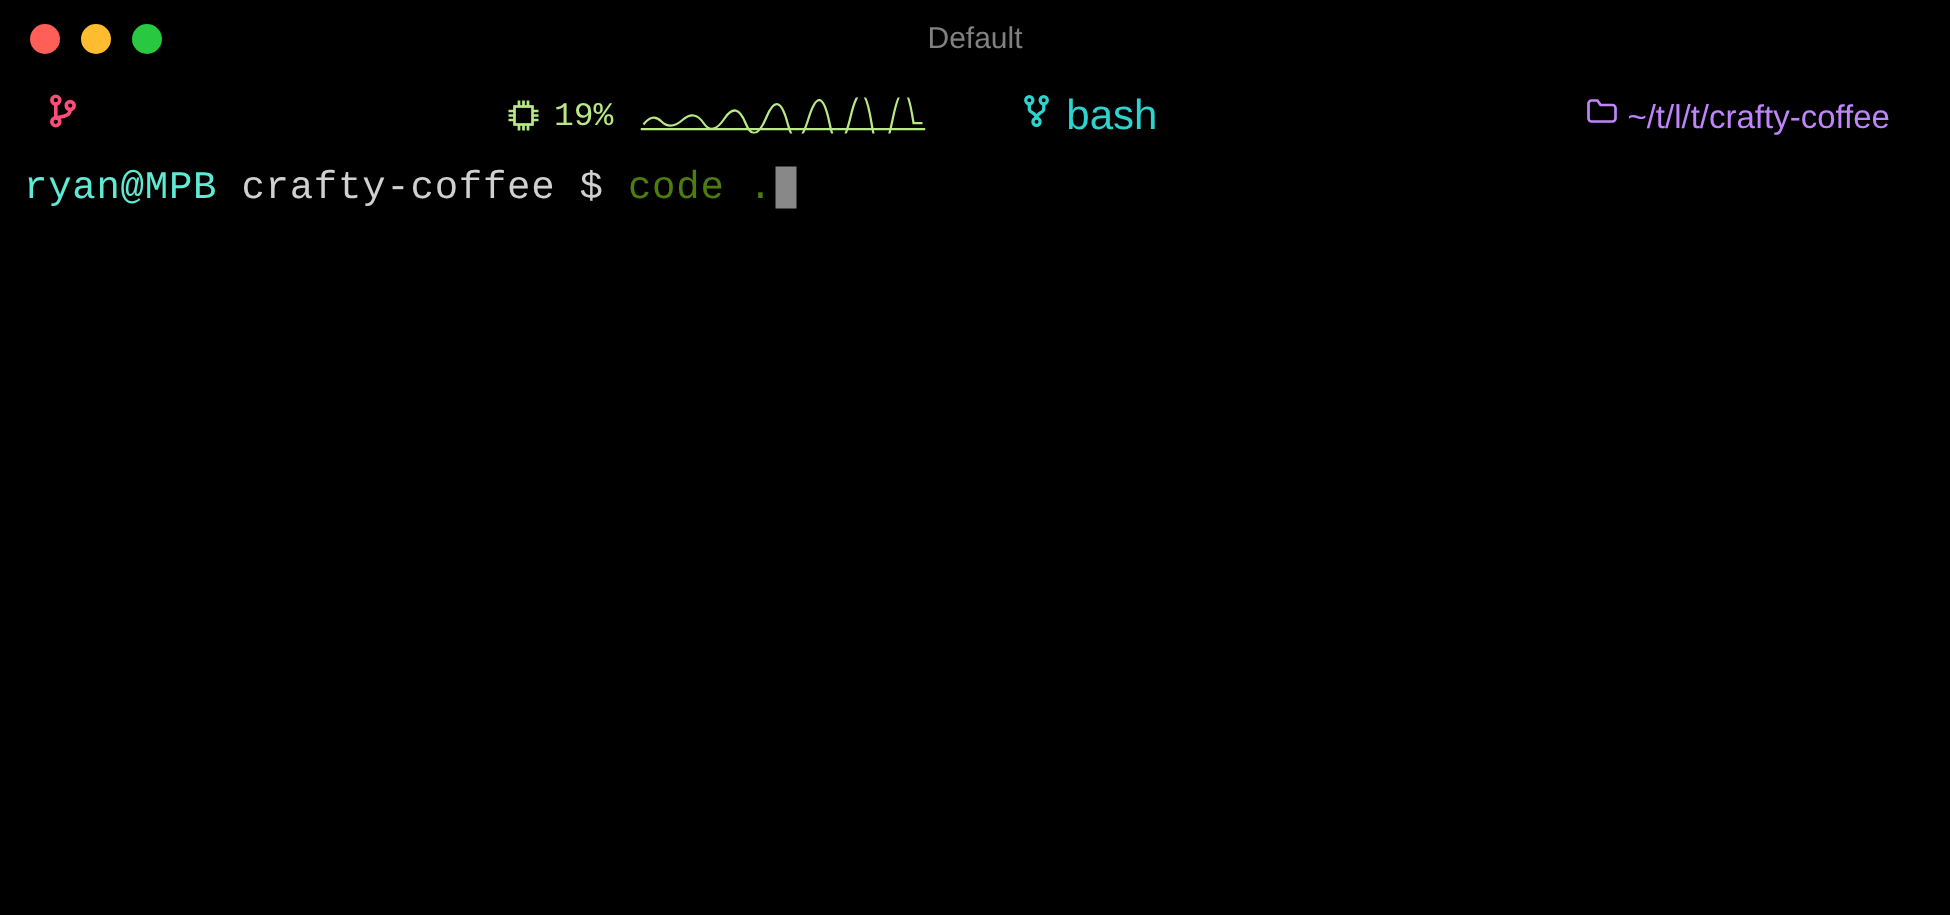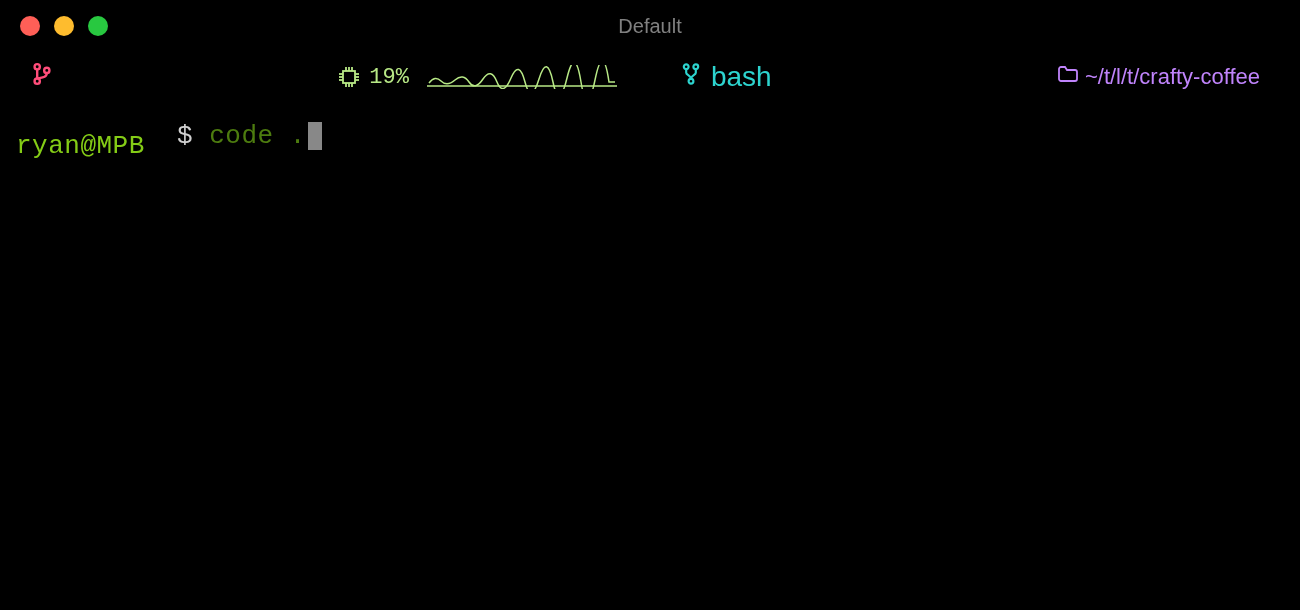--- a/index.html
+++ b/index.html
@@ -85,43 +85,42 @@
       gap: 10px;
       color: #2dd4cf;
       margin-left: 40px;
     }
     .shell-name {
       font-family: -apple-system, BlinkMacSystemFont, 'Segoe UI', sans-serif;
       font-size: 28px;
     }
     .status-right {
       display: flex;
-      align-items: center;
+      align-items: flex-end;
       gap: 6px;
       color: #c084fc;
     }
     .cwd-path {
       font-family: -apple-system, BlinkMacSystemFont, 'Segoe UI', sans-serif;
       font-size: 22px;
     }
     .terminal-area {
       padding: 8px 16px;
       font-size: 26px;
       color: #e0e0e0;
       letter-spacing: 0.5px;
     }
     .prompt-line {
       display: flex;
       align-items: center;
       white-space: pre;
       font-family: 'Menlo', 'Monaco', 'Courier New', monospace;
     }
     .prompt-user-host {
-      color: #84cc16;
-      margin-top: 21px;
+      color: #5eead4;
     }
     .prompt-dir {
       color: #d0d0d0;
     }
     .prompt-symbol {
       color: #d0d0d0;
     }
     .command-text {
       color: #4d7c0f;
     }
@@ -206,15 +205,15 @@
       <svg width="22" height="20" viewBox="0 0 22 18" fill="none" stroke="currentColor" stroke-width="1.8">
         <path d="M2 4 C 2 3, 3 2, 4 2 L 8 2 L 10 5 L 18 5 C 19 5, 20 6, 20 7 L 20 14 C 20 15, 19 16, 18 16 L 4 16 C 3 16, 2 15, 2 14 Z"></path>
       </svg>
     </span>
     <span class="cwd-path">~/t/l/t/crafty-coffee</span>
   </div>
 </div>
 
 <div class="terminal-area">
   <div class="prompt-line">
-    <span class="prompt-user-host">ryan@MPB</span><span> </span><span> </span><span class="prompt-symbol">$</span><span> </span><span class="command-text">code .</span><span class="cursor-block"></span>
+    <span class="prompt-user-host">ryan@MPB</span><span> </span><span class="prompt-dir">crafty-coffee</span><span> </span><span class="prompt-symbol">$</span><span> </span><span class="command-text">code .</span><span class="cursor-block"></span>
   </div>
 </div>
 
 </body></html>

